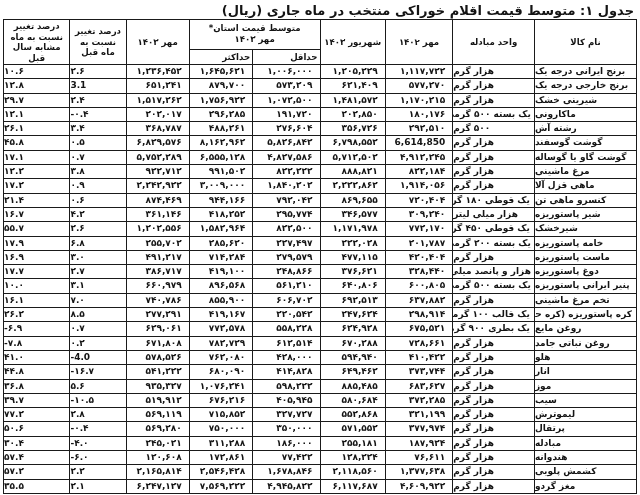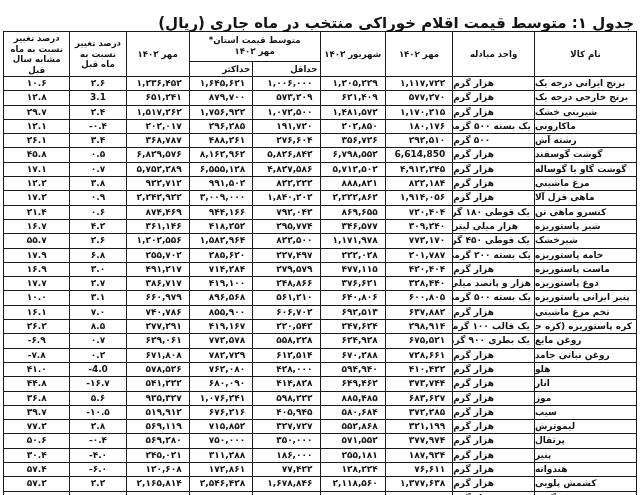--- a/index.html
+++ b/index.html
@@ -6,22 +6,22 @@
   .page{
     position:relative;
     width:640px;height:495px;
     background:#fff;
     font-family:"DejaVu Sans",sans-serif;
     color:#141414;
     overflow:hidden;
     direction:rtl;
   }
   .title{
-    padding:16px 6px 1px 0;
-    font-size:15px;
+    padding:4px 6px 1px 0;
+    font-size:13px;
     font-weight:bold;
     text-align:right;
     height:14px;
     line-height:14px;
     white-space:nowrap;
   }
   table.price-table{
     border-collapse:collapse;
     table-layout:fixed;
     width:634px;
@@ -45,21 +45,21 @@
   }
   .price-table thead tr.h1 th{height:26px;}
   .price-table thead tr.h2 th{height:12px;padding-left:37px;}
   .price-table tbody td{
     height:13.3px;
     line-height:13.3px;
     font-size:9px;
   }
   td.txt{text-align:left;padding-right:4px;white-space:nowrap;}
   td.num{direction:ltr;text-align:right;padding-right:7px;}
-  td.pct{direction:ltr;text-align:center;}
+  td.pct{direction:ltr;text-align:left;}
   .span-head div{line-height:11px;}
 </style>
 </head>
 <body>
 
 <div class="page">
 
   <div class="title">جدول ۱: متوسط قیمت اقلام خوراکی منتخب در ماه جاری (ریال)</div>
 
   <table class="price-table">
@@ -374,21 +374,21 @@
           <td class="txt">هزار گرم</td>
           <td class="num" dir="ltr">۳۷۷,۹۷۴</td>
           <td class="num" dir="ltr">۵۷۱,۵۵۲</td>
           <td class="num" dir="ltr">۳۵۰,۰۰۰</td>
           <td class="num" dir="ltr">۷۵۰,۰۰۰</td>
           <td class="num" dir="ltr">۵۶۹,۲۸۰</td>
           <td class="pct" dir="ltr">-۰.۴</td>
           <td class="pct" dir="ltr">۵۰.۶</td>
         </tr>
         <tr>
-          <td class="txt">پنیر</td>
+          <td class="txt">مبادله</td>
           <td class="txt">هزار گرم</td>
           <td class="num" dir="ltr">۱۸۷,۹۲۴</td>
           <td class="num" dir="ltr">۲۵۵,۱۸۱</td>
           <td class="num" dir="ltr">۱۸۶,۰۰۰</td>
           <td class="num" dir="ltr">۳۱۱,۲۸۸</td>
           <td class="num" dir="ltr">۲۴۵,۰۲۱</td>
           <td class="pct" dir="ltr">-۴.۰</td>
           <td class="pct" dir="ltr">۳۰.۴</td>
         </tr>
         <tr>

